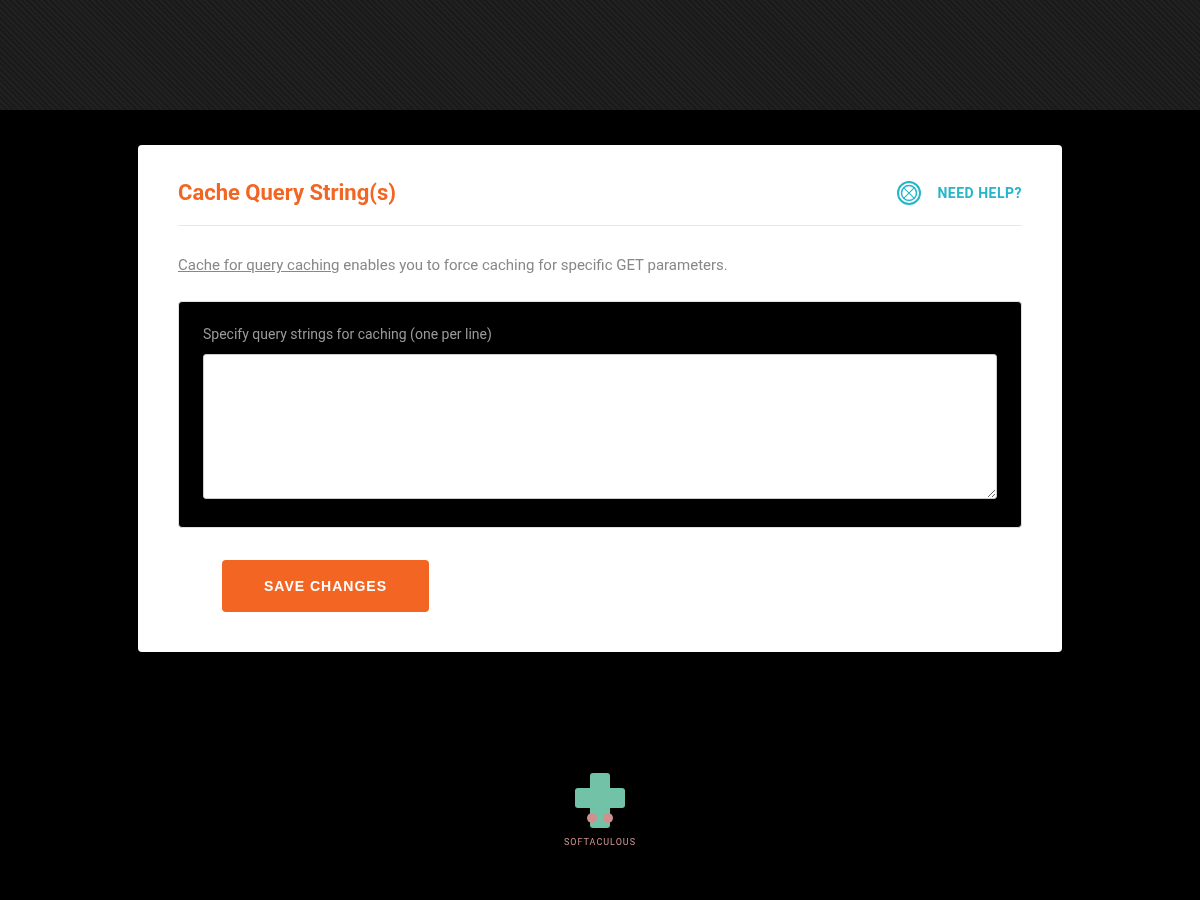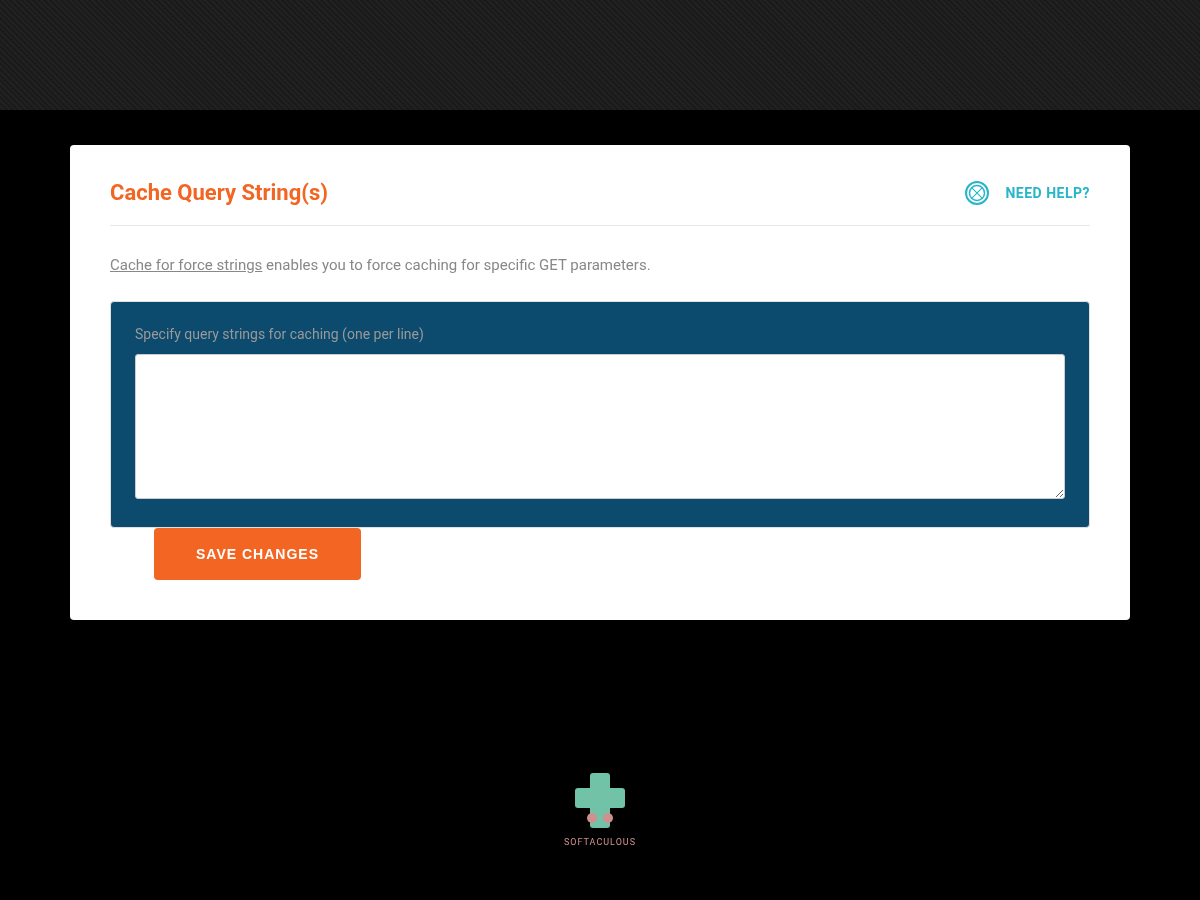--- a/index.html
+++ b/index.html
@@ -38,21 +38,21 @@
         rgba(255,255,255,0.03) 2px,
         rgba(255,255,255,0.03) 4px
       );
     }
 
     .main-card {
       position: absolute;
       top: 145px;
       left: 50%;
       transform: translateX(-50%);
-      width: 1060px;
+      width: 924px;
       background: #fff;
       border-radius: 4px;
       padding: 35px 40px 40px 40px;
       box-shadow: 0 2px 10px rgba(0,0,0,0.15);
     }
 
     .card-header {
       display: flex;
       align-items: center;
       justify-content: space-between;
@@ -106,24 +106,25 @@
       line-height: 1.5;
     }
 
     .description a {
       color: #888;
       text-decoration: underline;
       cursor: pointer;
     }
 
     .form-section {
-      background: #0c4a6e;
+      background: #000000;
       border: 1px solid #e0e0e0;
       border-radius: 4px;
       padding: 24px;
+      margin-bottom: 32px;
     }
 
     .form-label {
       font-size: 14px;
       color: #999;
       margin-bottom: 12px;
       display: block;
     }
 
     .query-textarea {
@@ -207,21 +208,21 @@
           <line x1="4.5" y1="4.5" x2="19.5" y2="19.5" stroke-width="1.5"></line>
           <line x1="19.5" y1="4.5" x2="4.5" y2="19.5" stroke-width="1.5"></line>
         </svg>
       </span>
       <span>NEED HELP?</span>
     </a>
   </div>
 
   
   <p class="description">
-    <a href="#">Cache for force strings</a><span> enables you to force caching for specific GET parameters.</span>
+    <a href="#">Cache for query caching</a><span> enables you to force caching for specific GET parameters.</span>
   </p>
 
   
   <div class="form-section">
     <label class="form-label">Specify query strings for caching (one per line)</label>
     <textarea class="query-textarea" style=""></textarea>
   </div>
 
   
   <button class="save-button">SAVE CHANGES</button>

